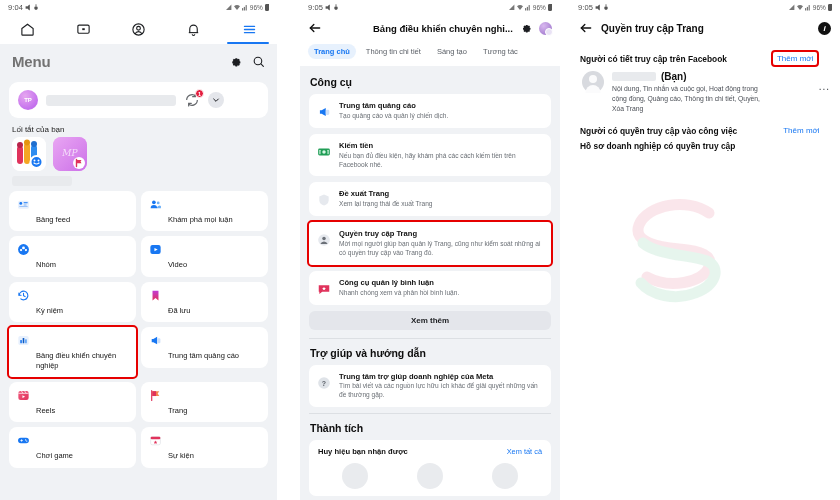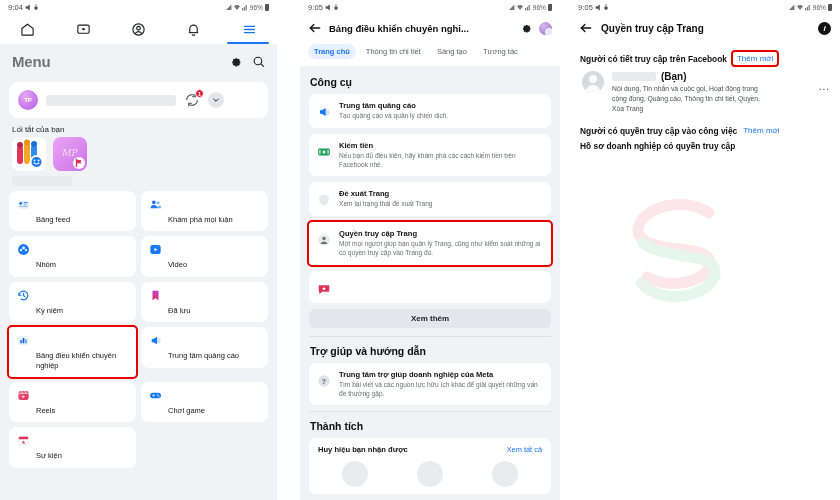--- a/index.html
+++ b/index.html
@@ -80,21 +80,21 @@
   .tile{
     background:#fff;border-radius:8px; padding:7px 7px 7px 8px; min-height:38px;
     display:flex; flex-direction:column; gap:4px; position:relative;
   }
   .tile .tlabel{ font-size:7.5px; color:#151515; line-height:1.25;margin-left:19px;}
   .tile.highlight{ outline: 2px solid #e60000; outline-offset:0px; border-radius:3px; }
   .ticon{ width:13px;height:13px; display:block;}
 
   
   .p2head{ height:26px; background:#fff; display:flex; align-items:center; gap:7px; padding:0 8px;}
-  .p2title{ font-size:9.5px; font-weight:bold; color:#0d0d0d; flex:1; white-space:nowrap; overflow:hidden;}
+  .p2title{ font-size:9.5px; font-weight:bold; color:#0d0d0d; flex:1; white-space:nowrap; overflow:hidden;margin-left:44px;}
   .p2-avatar{ width:13px;height:13px;border-radius:50%;
      background: radial-gradient(circle at 35% 30%, #d9b8ef, #a67fd1 75%); position:relative;}
   .p2-avatar:after{content:"";position:absolute;bottom:-1px;right:-1px;width:6px;height:6px;border-radius:50%;background:#e9e2f5;border:1px solid #fff;}
 
   .tabs{ background:#fff; display:flex; align-items:center; gap:4px; padding: 3px 8px 7px 8px; }
   .tab{ font-size:7.5px; color:#5a5f66; padding:3px 6px; border-radius:10px; white-space:nowrap;}
   .tab.active{ background:#e7f1fd; color:#1877f2; font-weight:bold;}
 
   .p2body{ background:#f0f2f5; padding: 6px 9px 0 9px; height: 459px; overflow:hidden;}
   .sec-title{ font-size:10.5px; font-weight:bold; color:#0d0d0d; margin: 4px 0 6px 1px;}
@@ -119,21 +119,21 @@
   .bgz{ width:26px;height:26px;border-radius:50%;background:#e9ebee;}
 
   
   .p3head{ height:26px; background:#fff; display:flex;align-items:center; gap:8px; padding:0 9px;}
   .p3title{ font-size:10px;font-weight:bold;color:#0d0d0d; flex:1;}
   .info-i{ width:13px;height:13px;border-radius:50%;background:#111;color:#fff;font-size:8px;
            display:flex;align-items:center;justify-content:center;font-weight:bold; font-style:italic;}
   .p3body{ background:#fff; padding: 6px 10px 0 10px; position:relative; height:459px;}
   .p3sec{ display:flex; align-items:center; gap:6px; margin: 5px 0 4px 0;}
   .p3sec-t{ font-size:8.4px;font-weight:bold;color:#0d0d0d;}
-  .addnew{ font-size:8px; color:#1877f2; font-weight:500; white-space:nowrap;}
+  .addnew{ font-size:8px; color:#1877f2; font-weight:500; white-space:nowrap;margin-left:40px;}
   .addnew.boxed{ outline:2px solid #e60000; padding:2px 4px; border-radius:2px;}
   .person{ display:flex; gap:8px; align-items:flex-start; margin: 6px 0 12px 2px;}
   .pav{ width:22px;height:22px;border-radius:50%;background:#d8dadf; position:relative; flex:none;}
   .pav:before{content:"";position:absolute;left:50%;top:4px;transform:translateX(-50%);width:8px;height:8px;border-radius:50%;background:#fbfbfc;}
   .pav:after{content:"";position:absolute;left:50%;bottom:0;transform:translateX(-50%);width:15px;height:8px;border-radius:8px 8px 0 0;background:#fbfbfc;}
   .pname{ display:flex; align-items:center; gap:5px;}
   .pname .redact{ width:44px;height:9px;background:#e8eaed;border-radius:2px;}
   .pname .you{ font-size:10px;font-weight:bold;color:#111;}
   .pperm{ font-size:6.8px;color:#4b4f56;line-height:1.45;margin-top:2px; max-width:160px;}
   .dots{ margin-left:auto; font-size:10px;color:#3b3f44; letter-spacing:1px; padding-top:10px;}
@@ -363,20 +363,28 @@
                 <stop offset="0" stop-color="#f05a7e"></stop>
                 <stop offset="1" stop-color="#e0335c"></stop>
               </linearGradient>
             </defs>
             <path d="M2.5 8h19" stroke="#fff" stroke-width="1.3"></path>
             <path d="M8 3.5 11 8M14 3.5 17 8" stroke="#fff" stroke-width="1.3"></path>
             <path d="M10 11.5l5 2.6-5 2.6z" fill="#fff"></path>
           </svg>
         <div class="tlabel">Reels</div>
       </div>
+      <div class="tile">
+        <svg class="ticon" viewBox="0 0 24 24">
+            <path d="M5 3v18" stroke="#e0335c" stroke-width="2.2" stroke-linecap="round"></path>
+            <path d="M6 4h13l-3 4.5 3 4.5H6z" fill="#f5884f"></path>
+            <path d="M6 4h7v9H6z" fill="#e0335c"></path>
+          </svg>
+        <div class="tlabel">Trang</div>
+      </div>
 
       <div class="tile">
         <svg class="ticon" viewBox="0 0 24 24">
             <rect x="2" y="7" width="20" height="10" rx="5" fill="#1877f2"></rect>
             <path d="M7 12h3M8.5 10.5v3" stroke="#fff" stroke-width="1.4" stroke-linecap="round"></path>
             <circle cx="16" cy="11" r="1.2" fill="#fff"></circle>
             <circle cx="18" cy="13" r="1.2" fill="#fff"></circle>
           </svg>
         <div class="tlabel">Chơi game</div>
       </div>
@@ -490,20 +498,24 @@
           <div class="lttl">Quyền truy cập Trang</div>
           <div class="lsub">Mời mọi người giúp bạn quản lý Trang, cũng như kiểm soát những ai có quyền truy cập vào Trang đó.</div>
         </div>
       </div>
 
       <div class="lcard">
         <svg class="lic" viewBox="0 0 24 24">
             <path d="M3 5.5h18v11H9l-5 4v-4H3z" fill="#e0335c"></path>
             <path d="M12 8l1 2.1 2.3.2-1.7 1.5.5 2.3-2.1-1.2-2.1 1.2.5-2.3L8.7 10.3l2.3-.2z" fill="#fff"></path>
           </svg>
+        <div>
+          <div class="lttl">Công cụ quản lý bình luận</div>
+          <div class="lsub">Nhanh chóng xem và phản hồi bình luận.</div>
+        </div>
       </div>
 
       <div class="seemore">Xem thêm</div>
       <div class="divider"></div>
 
       <div class="sec-title">Trợ giúp và hướng dẫn</div>
       <div class="lcard">
         <svg class="lic" viewBox="0 0 24 24">
             <circle cx="12" cy="12" r="10" fill="#dfe3e8"></circle>
             <text x="12" y="16.5" font-size="12" text-anchor="middle" fill="#5b6068" font-family="Liberation Sans, sans-serif" font-weight="bold">?</text>

